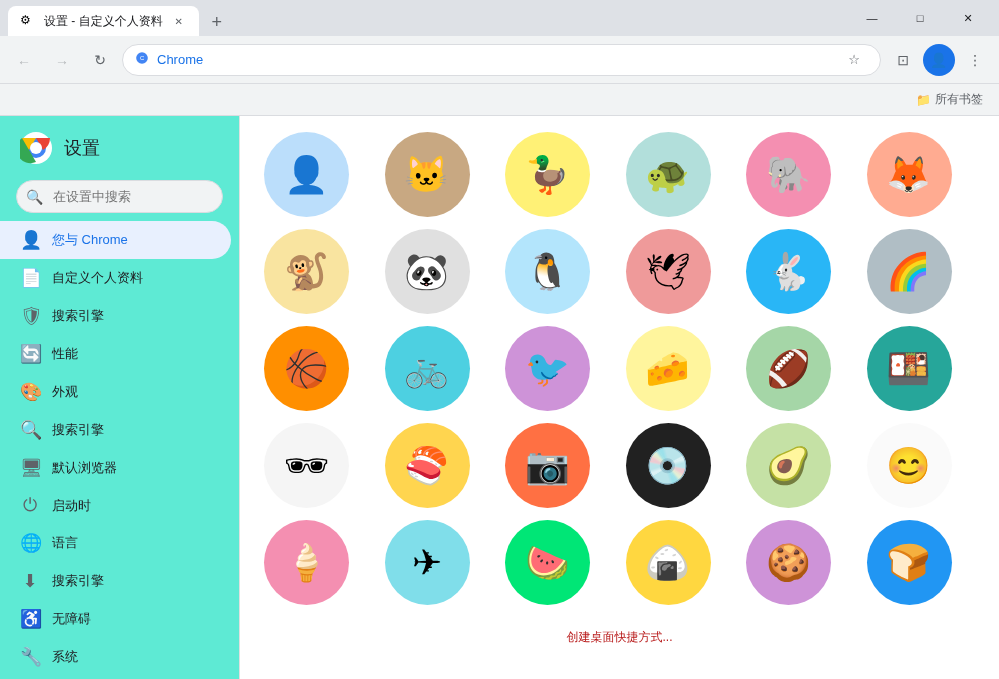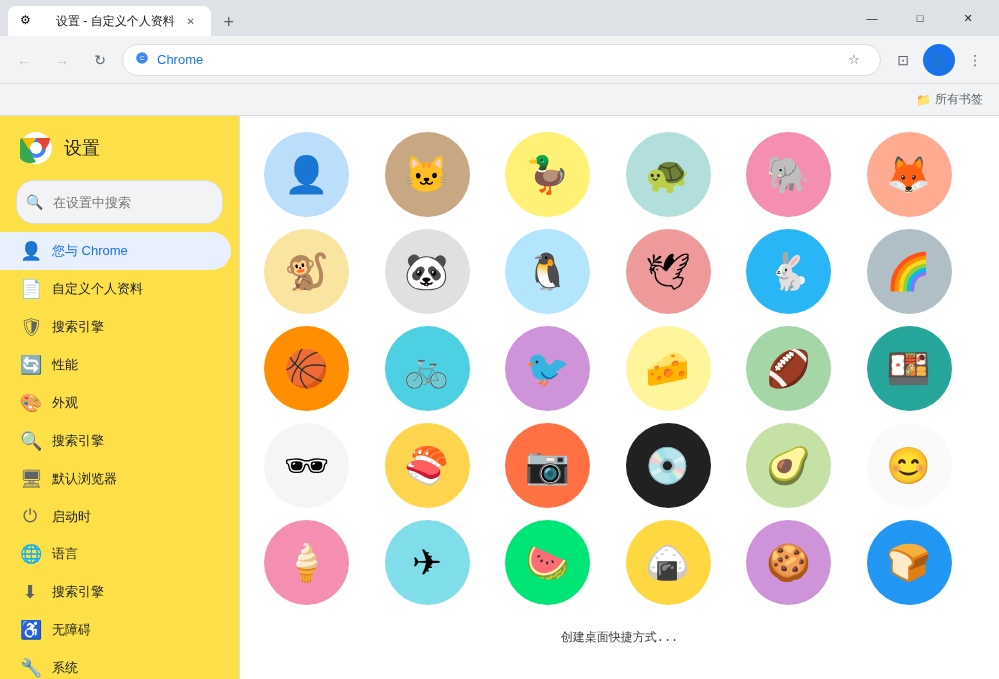--- a/index.html
+++ b/index.html
@@ -27,21 +27,21 @@
       padding: 0 12px;
       height: 30px;
       display: flex;
       align-items: center;
       gap: 8px;
       font-size: 12px;
       min-width: 180px;
       max-width: 240px;
     }
     .tab-icon { width: 16px; height: 16px; }
-    .tab-title { flex: 1; color: #202124; font-size: 12px; margin-left: 12px; }
+    .tab-title { flex: 1; color: #202124; font-size: 12px; }
     .tab-close {
       width: 16px; height: 16px;
       border-radius: 50%;
       display: flex; align-items: center; justify-content: center;
       font-size: 10px; color: #5f6368; cursor: pointer;
     }
     .new-tab-btn {
       width: 28px; height: 28px;
       border-radius: 50%;
       display: flex; align-items: center; justify-content: center;
@@ -129,21 +129,21 @@
 
     
     .main {
       display: flex;
       height: calc(679px - 36px - 48px - 32px);
     }
 
     
     .sidebar {
       width: 240px;
-      background: #fde047;
+      background: #5eead4;
       border-right: 1px solid #e0e0e0;
       overflow-y: auto;
       flex-shrink: 0;
       display: flex;
       flex-direction: column;
     }
     .sidebar-header {
       display: flex;
       align-items: center;
       padding: 16px 20px;
@@ -155,21 +155,21 @@
     .settings-title {
       font-size: 18px;
       font-weight: 500;
       color: #202124;
     }
     .sidebar-search {
       margin: 0 16px 8px 16px;
     }
     .sidebar-search input {
       width: 100%;
-      height: 44px;
+      height: 33px;
       border: 1px solid #dadce0;
       border-radius: 18px;
       padding: 0 12px 0 36px;
       font-size: 13px;
       outline: none;
       background: #f1f3f4;
     }
     .sidebar-search-wrap {
       position: relative;
     }
@@ -229,23 +229,22 @@
       align-items: center;
       justify-content: center;
       overflow: hidden;
       transition: transform 0.1s;
     }
 
     
     .bottom-hint {
       text-align: center;
       font-size: 12px;
-      color: #404040;
+      color: #b91c1c;
       padding: 8px;
-      font-family: Liberation Mono, monospace;
     }
   </style>
 </head>
 <body>
 
 <div class="titlebar">
   <div class="tab-strip">
     <div class="tab">
       <span class="tab-icon">⚙</span>
       <span class="tab-title">设置 - 自定义个人资料</span>

